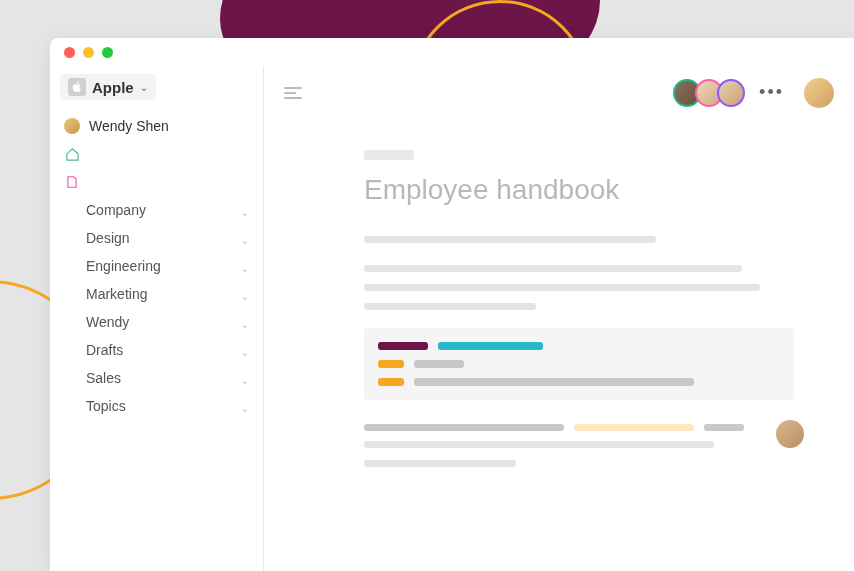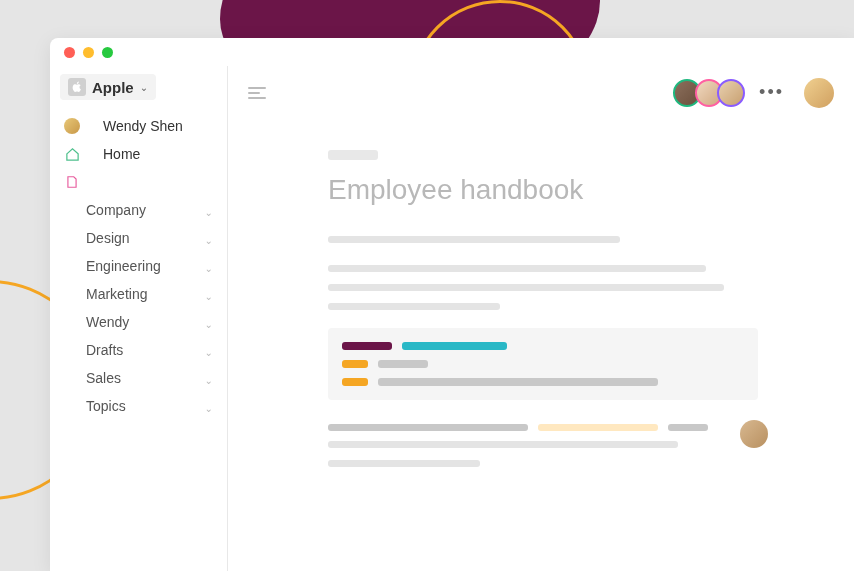--- a/index.html
+++ b/index.html
@@ -105,21 +105,21 @@
       justify-content: center;
     }
     .workspace-name { font-weight: 600; font-size: 15px; }
     .chevron-down {
       font-size: 10px;
       color: #666;
     }
     .nav-item {
       display: flex;
       align-items: flex-end;
-      gap: 23px;
+      gap: 9px;
       padding: 6px 4px;
       cursor: pointer;
       color: #333;
       position: relative;
     }
     .nav-icon { width: 16px; height: 16px; display: flex; align-items: center; justify-content: center; flex-shrink: 0; }
     .nav-label { flex: 1; }
     .plus-btn {
       width: 18px;
       height: 18px;
@@ -199,21 +199,21 @@
     }
     .me-avatar {
       width: 30px;
       height: 30px;
       border-radius: 50%;
       background: linear-gradient(135deg,#f0d090,#d0a060);
       margin-left: 6px;
     }
     
     .doc {
-      padding: 30px 96px 0 100px;
+      padding: 30px 60px 0 100px;
     }
     .doc-eyebrow {
       width: 50px;
       height: 10px;
       background: #e8e8e8;
       border-radius: 3px;
       margin-bottom: 14px;
     }
     .doc-title {
       font-size: 28px;
@@ -294,21 +294,20 @@
           </span>
         <span class="nav-label">Wendy Shen</span>
       </div>
 
       <div class="nav-item">
         <span class="nav-icon">
           <svg width="15" height="15" viewBox="0 0 24 24" fill="none" stroke="#4fc08d" stroke-width="2">
               <path d="M3 11 L12 3 L21 11 V21 H3 Z"></path>
             </svg>
         </span>
-        <span class="nav-label">Home</span>
       </div>
 
       <div class="nav-item">
         <span class="nav-icon">
           <svg width="14" height="14" viewBox="0 0 24 24" fill="none" stroke="#e85d9e" stroke-width="2">
               <path d="M5 3 H15 L19 7 V21 H5 Z"></path>
             </svg>
         </span>
       </div>
 

